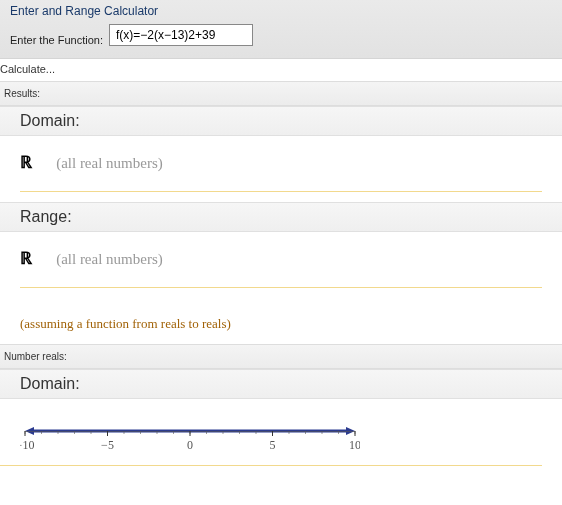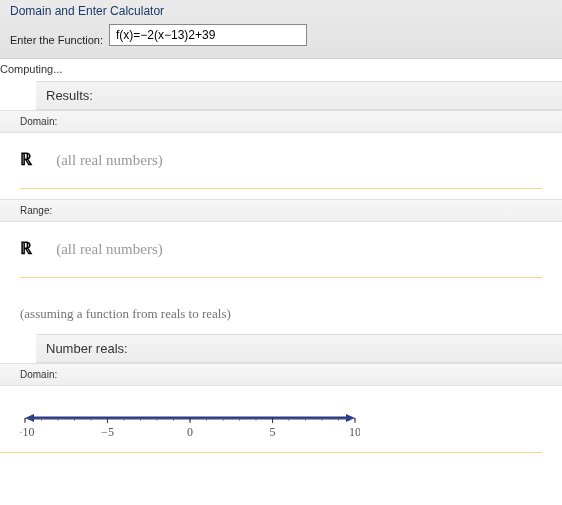--- a/index.html
+++ b/index.html
@@ -27,49 +27,48 @@
     align-items: flex-end;
     gap: 6px;
     margin-bottom: 4px;
   }
   .fn-label { font-size: 11px; color: #222; }
   .fn-input {
     border: 1px solid #888;
     background: #fff;
     padding: 3px 6px;
     font-size: 12px;
-    width: 198px;
+    width: 144px;
     font-family: Arial, sans-serif;
   }
   .calc-btn {
     font-size: 11px;
     color: #222;
     margin-left: 60px;
     cursor: pointer;
   }
   .computing {
     font-size: 11px;
     color: #333;
     padding: 4px 0 6px 0;
   }
   .section-header {
     background: linear-gradient(#f4f4f4, #ececec);
     border-top: 1px solid #ddd;
     border-bottom: 1px solid #ddd;
-    padding: 6px 10px;
-    font-size: 13px;
+    padding: 6px 4px;
+    font-size: 10px;
     color: #333;
-    margin-left: 36px;
   }
   .subsection-header {
     background: linear-gradient(#f6f6f6, #efefef);
     border-top: 1px solid #e0e0e0;
     border-bottom: 1px solid #e0e0e0;
     padding: 5px 20px;
-    font-size: 10px;
+    font-size: 16px;
     color: #333;
   }
   .result-body {
     padding: 14px 20px 10px 20px;
   }
   .real-line {
     display: flex;
     align-items: baseline;
     gap: 10px;
     font-size: 15px;
@@ -82,48 +81,48 @@
     font-size: 17px;
     color: #000;
   }
   .real-desc {
     color: #999;
     font-family: Georgia, serif;
     margin-left: 14px;
   }
   .assume {
     padding: 18px 20px 2px 20px;
-    color: #737373;
+    color: #a16207;
     font-size: 13px;
     font-family: Georgia, serif;
   }
   .nline-wrap {
     padding: 18px 20px 8px 20px;
     border-bottom: 1px solid #f2d98d;
     margin: 0 20px 0 0;
   }
   svg.numberline { display: block; }
   .tick-label {
     font-family: Georgia, serif;
     font-size: 12px;
     fill: #555;
   }
 </style>
 </head>
 <body>
 
 <div class="topbar">
-  <div class="title-main">Domain and Enter Calculator</div>
+  <div class="title-main">Enter and Range Calculator</div>
   <div class="fn-row">
     <span class="fn-label">Enter the Function:</span>
     <input class="fn-input" type="text" value="f(x)=−2(x−13)2+39" style="">
   </div>
 </div>
 
-<div class="computing">Computing...</div>
+<div class="computing">Calculate...</div>
 
 <div class="section-header">Results:</div>
 
 <div class="subsection-header">Domain:</div>
 <div class="result-body">
   <div class="real-line">
     <span class="real-sym">ℝ</span>
     <span class="real-desc">(all real numbers)</span>
   </div>
 </div>

